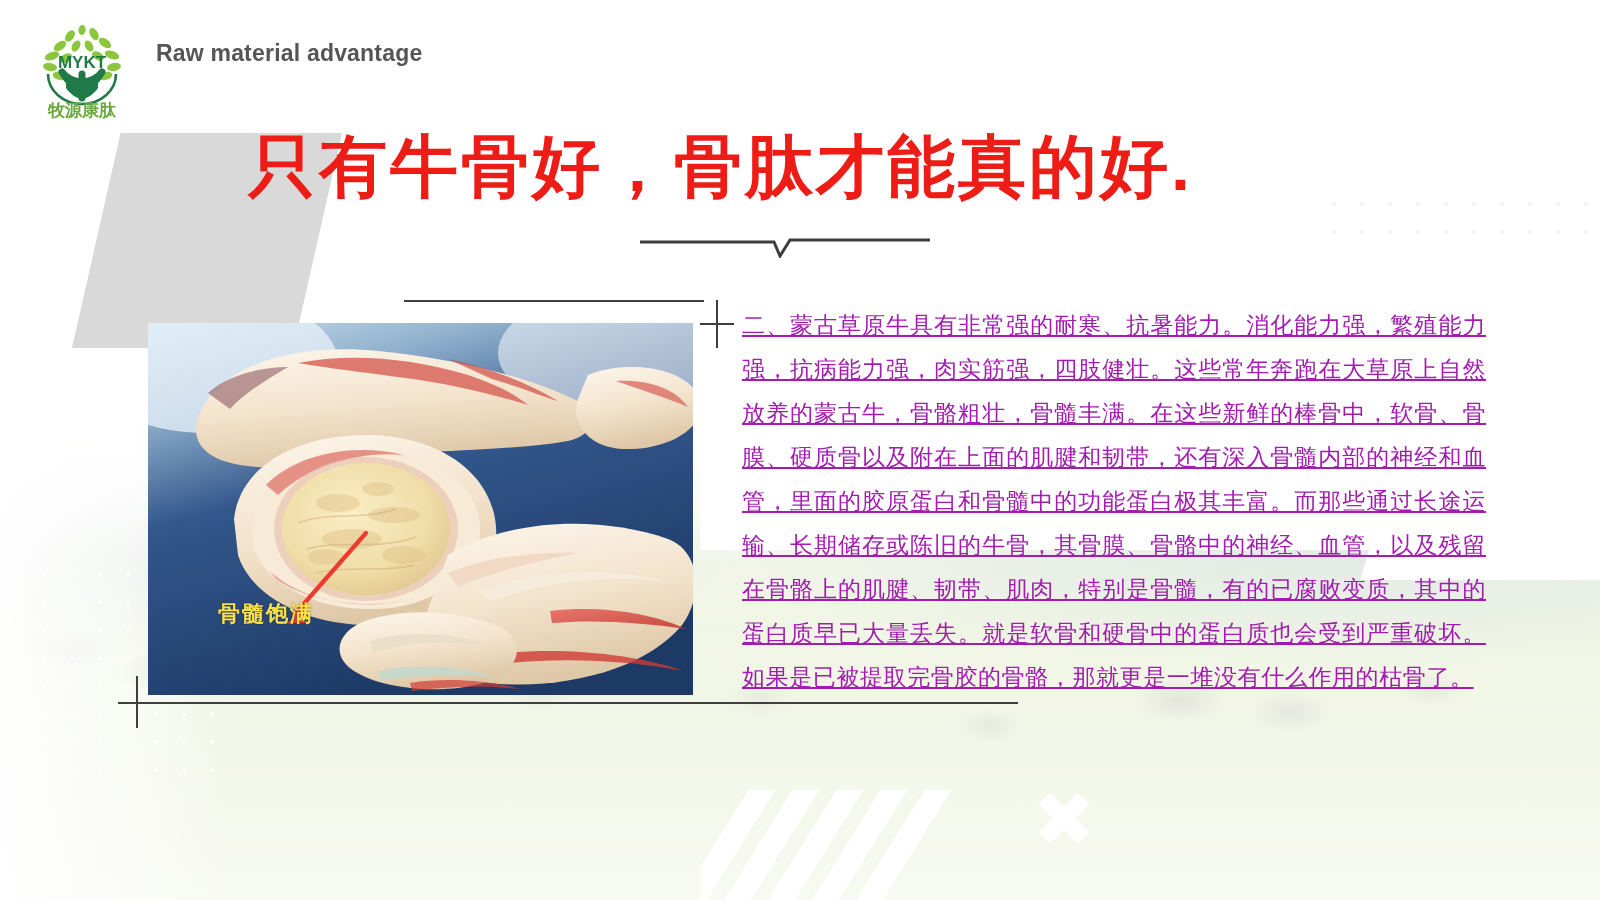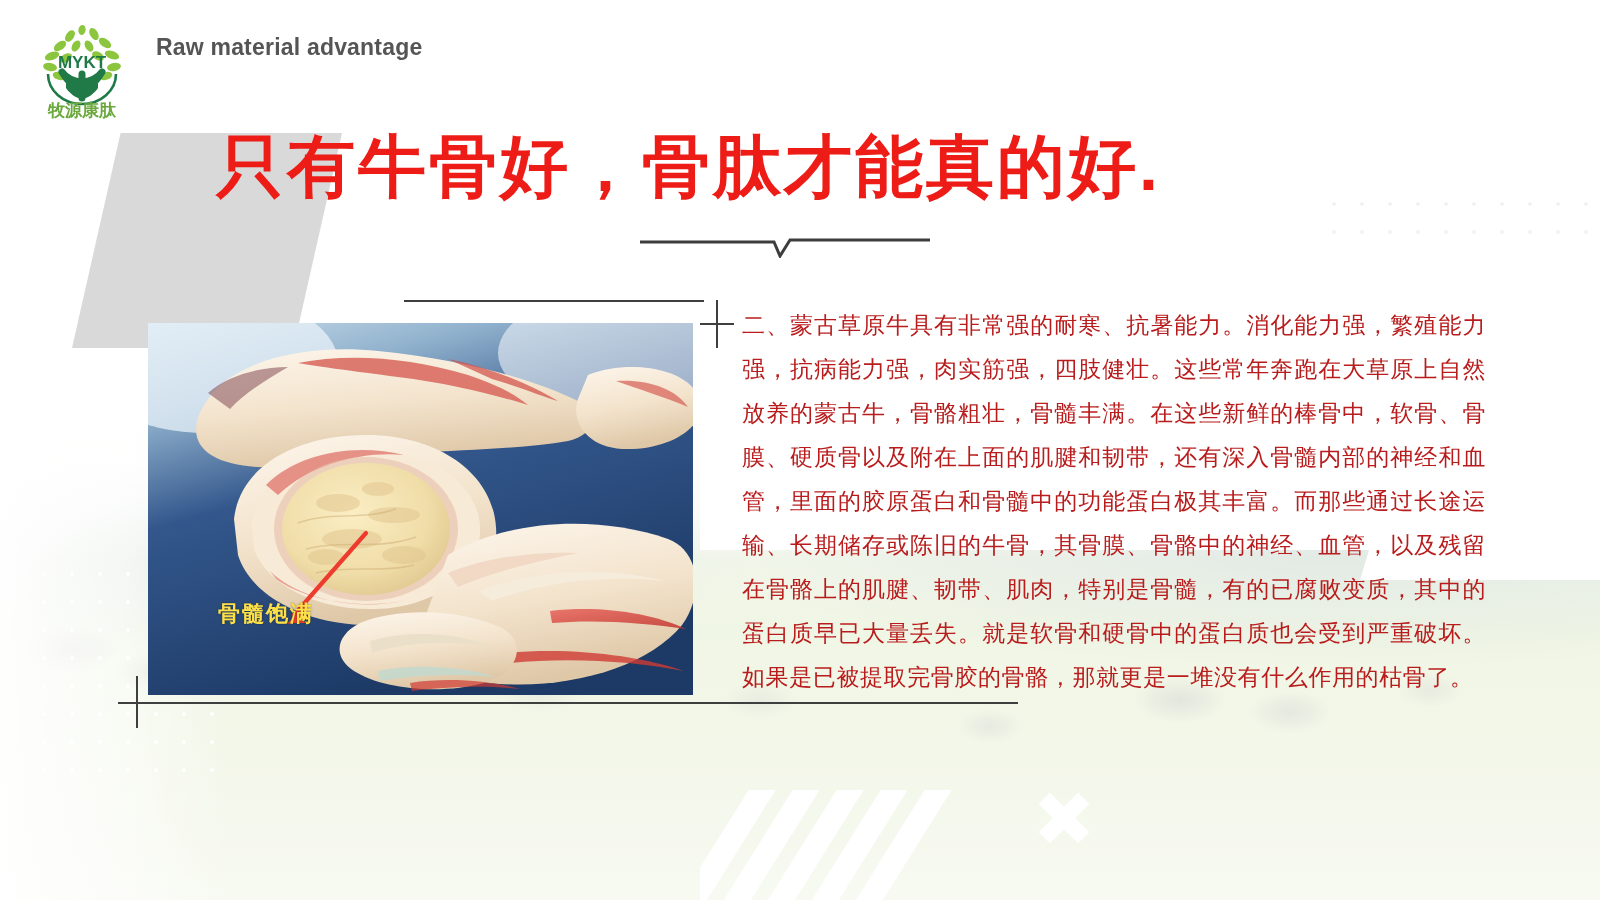--- a/index.html
+++ b/index.html
@@ -118,26 +118,26 @@
   .logo svg { display: block; }
 
   
   .header-block { position: absolute; left: 156px; top: 28px; }
   .hdr-cn {
     font-size: 42px; font-weight: bold; color: #4a4a4a;
     line-height: 1.0; letter-spacing: 2px;
   }
   .hdr-en {
     font-size: 23px; font-weight: bold; color: #555555;
-    margin-top: 6px; letter-spacing: .2px;
+    margin-top: 12px; letter-spacing: .2px;
   }
 
   
   .headline {
-    position: absolute; left: 216px; top: 132px; width: 1120px;
+    position: absolute; left: 248px; top: 132px; width: 1120px;
     font-size: 68px; font-weight: bold; color: #ee1c17;
     letter-spacing: 3px; line-height: 1.0; white-space: nowrap;
   }
 
   
   .divider { position: absolute; left: 640px; top: 232px; width: 290px; height: 26px; }
   .divider svg { display: block; }
 
   
   .photo {
@@ -167,23 +167,24 @@
   .tick-cross-right .v { left: 16px; top: 0; height: 48px; }
 
   
   .tick-bottomleft { left: 118px; top: 676px; width: 900px; height: 52px; }
   .tick-bottomleft .h { left: 0; top: 26px; width: 900px; }
   .tick-bottomleft .v { left: 18px; top: 0; height: 52px; }
 
   
   .body-text {
     position: absolute; left: 742px; top: 303px; width: 744px;
-    font-size: 23px; color: #b91c1c; line-height: 44px;
+    font-size: 23px; color: #a21caf; line-height: 44px;
     text-align: justify; text-justify: inter-character;
     letter-spacing: .6px;
+    text-decoration: underline;
   }
 </style>
 </head>
 <body>
 
 <div id="slide">
 
   <div class="bg-photo"></div>
   <div class="bg-wash"></div>
   <div class="bg-topfade"></div>

